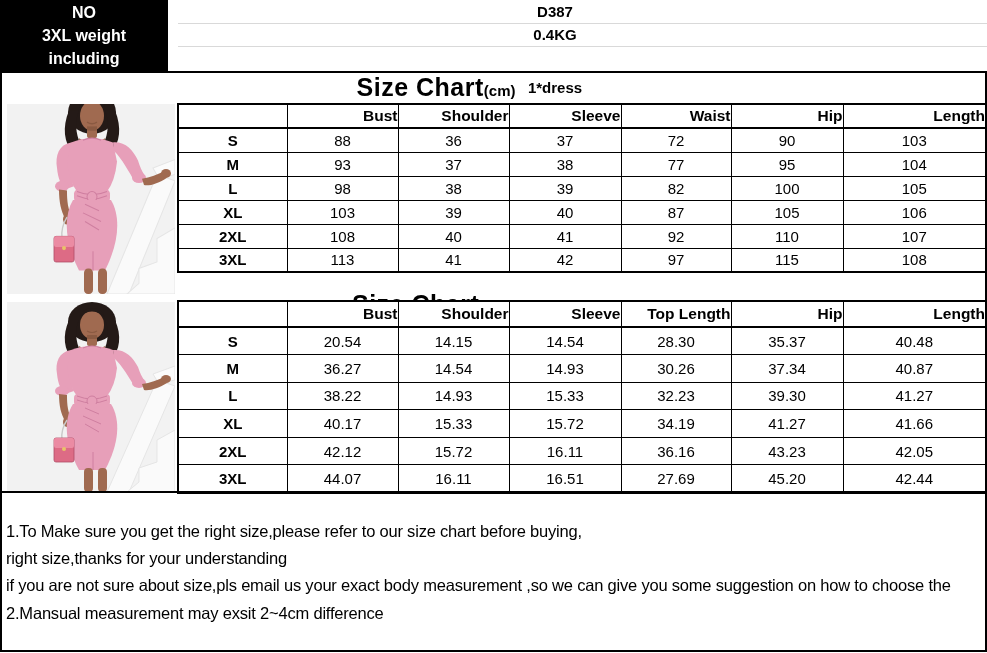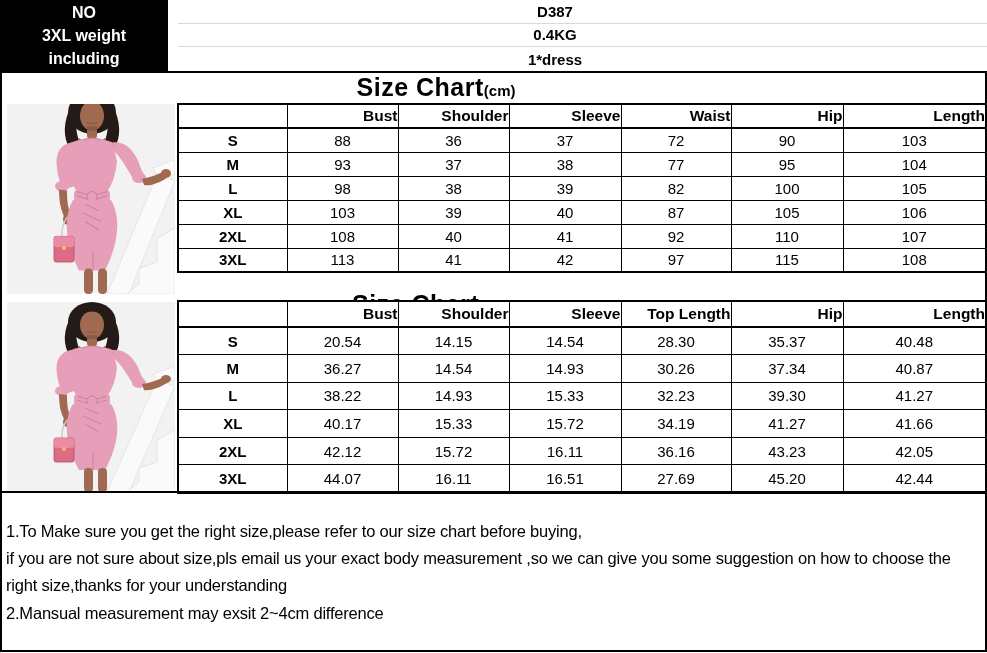--- a/index.html
+++ b/index.html
@@ -6,21 +6,21 @@
   body{font-family:"Liberation Sans", sans-serif; color:#000;}
   #canvas{position:relative;width:987px;height:653px;background:#fff;overflow:hidden;}
 
   
   .black-box{position:absolute;left:0;top:0;width:168px;height:71px;background:#000;
     display:flex;flex-direction:column;justify-content:center;align-items:center;}
   .black-box div{color:#fff;font-weight:bold;font-size:16px;line-height:23px;text-align:center;}
   .top-rows{position:absolute;left:178px;top:0;width:809px;height:91px;}
   .top-row{height:23.66px;display:flex;align-items:center;justify-content:center;
     padding-right:55px;box-sizing:border-box;border-bottom:1px solid var(--separator);}
-  .top-row:last-child{border-bottom:none;}
+  .top-row:last-child{border-bottom:none;margin-top:28px;}
   .top-row span{font-weight:bold;font-size:15px;}
 
   
   .outer-box{position:absolute;left:0;top:71px;width:983px;height:577px;border:2px solid #000;}
 
   
   .chart-title{position:absolute;left:0;width:872px;text-align:center;white-space:nowrap;}
   .chart-title .big{font-size:25px;font-weight:bold;letter-spacing:.5px;}
   .chart-title .unit{font-size:15px;font-weight:bold;}
   #cm-title{top:73px;}
@@ -302,18 +302,18 @@
         <td>45.20</td>
         <td>42.44</td>
       </tr>
     </tbody>
   </table>
 
   <div class="full-line"></div>
 
   <div class="notes">
     <div>1.To Make sure you get the right size,please refer to our size chart before buying,</div>
+    <div>right size,thanks for your understanding</div>
     <div>if you are not sure about size,pls email us your exact body measurement ,so we can give you some suggestion on how to choose the</div>
-    <div>right size,thanks for your understanding</div>
     <div>2.Mansual measurement may exsit 2~4cm difference</div>
   </div>
 
 </div>
 
 </body></html>

